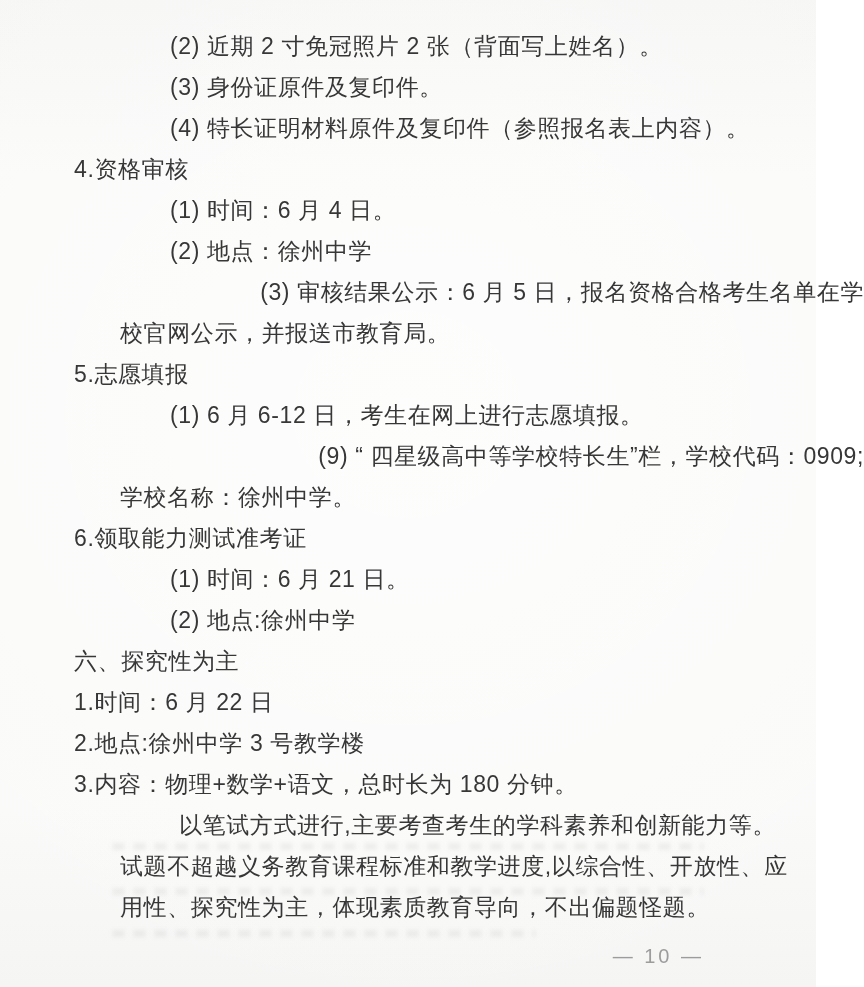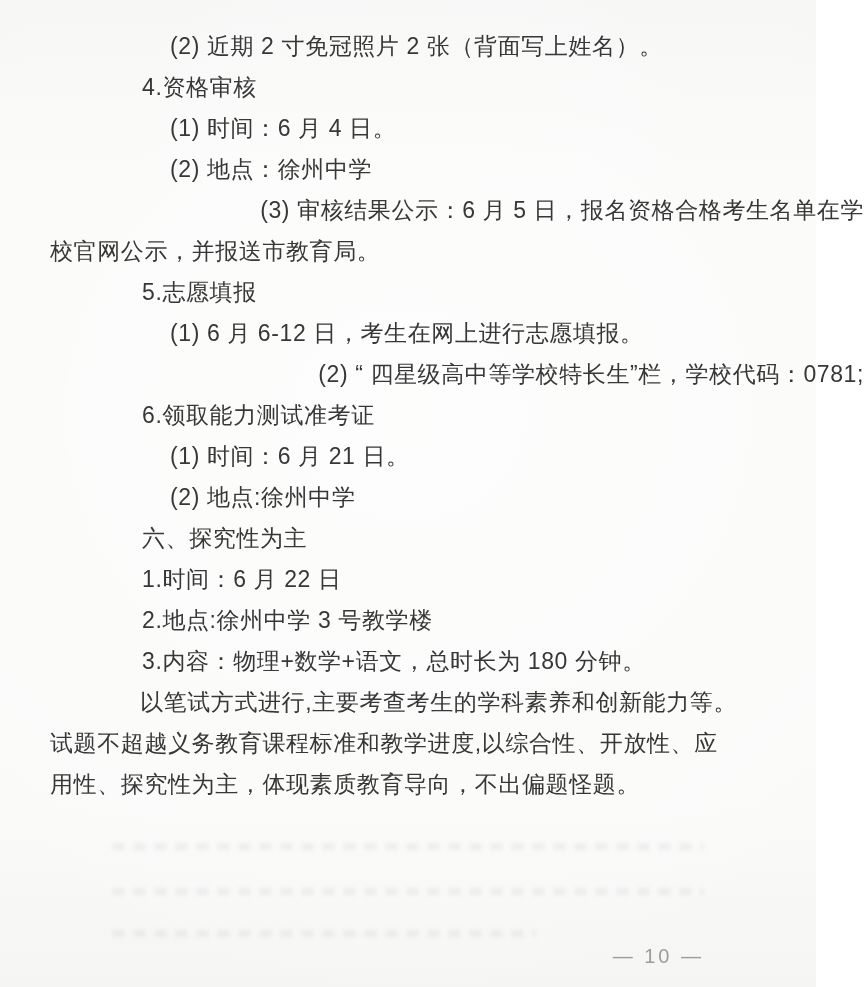--- a/index.html
+++ b/index.html
@@ -31,25 +31,25 @@
   }
   .line {
     font-size: 23px;
     line-height: 41px;
     letter-spacing: 0.6px;
     white-space: pre;
     color: var(--text-color, #373737);
     -webkit-font-smoothing: antialiased;
   }
   
-  .indent-body { padding-left: 50px; }  
-  .indent-item { padding-left: 118px; margin-left: 24px; }  
+  .indent-body { padding-left: 120px; }  
+  .indent-item { padding-left: 74px; }  
   .indent-sub  { padding-left: 170px; }  
   .indent-sub2 { padding-left: 158px; text-align: right; }  
-  .indent-para { padding-left: 140px; }  
+  .indent-para { padding-left: 140px; margin-left: 39px; }  
   .footer {
     position: absolute;
     top: 941px;
     right: 112px;
     font-size: 20px;
     line-height: 30px;
     letter-spacing: 3px;
     color: var(--footer-color, #9c9c9c);
     white-space: pre;
   }
@@ -68,28 +68,31 @@
   .ghost-1 { top: 843px; }
   .ghost-2 { top: 888px; }
   .ghost-3 { top: 930px; right: 280px; }
 </style>
 </head>
 <body>
 
 <div class="page" style="--page-bg: #f8f8f7; --text-color: #373737; --footer-color: #9c9c9c;">
   <div class="text-block">
       <div class="line indent-sub">(2) 近期 2 寸免冠照片 2 张（背面写上姓名）。</div>
+      <div class="line indent-sub">(3) 身份证原件及复印件。</div>
+      <div class="line indent-sub">(4) 特长证明材料原件及复印件（参照报名表上内容）。</div>
       <div class="line indent-item">4.资格审核</div>
       <div class="line indent-sub">(1) 时间：6 月 4 日。</div>
       <div class="line indent-sub">(2) 地点：徐州中学</div>
       <div class="line indent-sub2">(3) 审核结果公示：6 月 5 日，报名资格合格考生名单在学</div>
       <div class="line indent-body">校官网公示，并报送市教育局。</div>
       <div class="line indent-item">5.志愿填报</div>
       <div class="line indent-sub">(1) 6 月 6-12 日，考生在网上进行志愿填报。</div>
-      <div class="line indent-sub2">(2) “ 四星级高中等学校特长生”栏，学校代码：0781;</div>
+      <div class="line indent-sub2">(9) “ 四星级高中等学校特长生”栏，学校代码：0909;</div>
+      <div class="line indent-body">学校名称：徐州中学。</div>
       <div class="line indent-item">6.领取能力测试准考证</div>
       <div class="line indent-sub">(1) 时间：6 月 21 日。</div>
       <div class="line indent-sub">(2) 地点:徐州中学</div>
       <div class="line indent-item">六、探究性为主</div>
       <div class="line indent-item">1.时间：6 月 22 日</div>
       <div class="line indent-item">2.地点:徐州中学 3 号教学楼</div>
       <div class="line indent-item">3.内容：物理+数学+语文，总时长为 180 分钟。</div>
       <div class="line indent-para">以笔试方式进行,主要考查考生的学科素养和创新能力等。</div>
       <div class="line indent-body">试题不超越义务教育课程标准和教学进度,以综合性、开放性、应</div>
       <div class="line indent-body">用性、探究性为主，体现素质教育导向，不出偏题怪题。</div>

